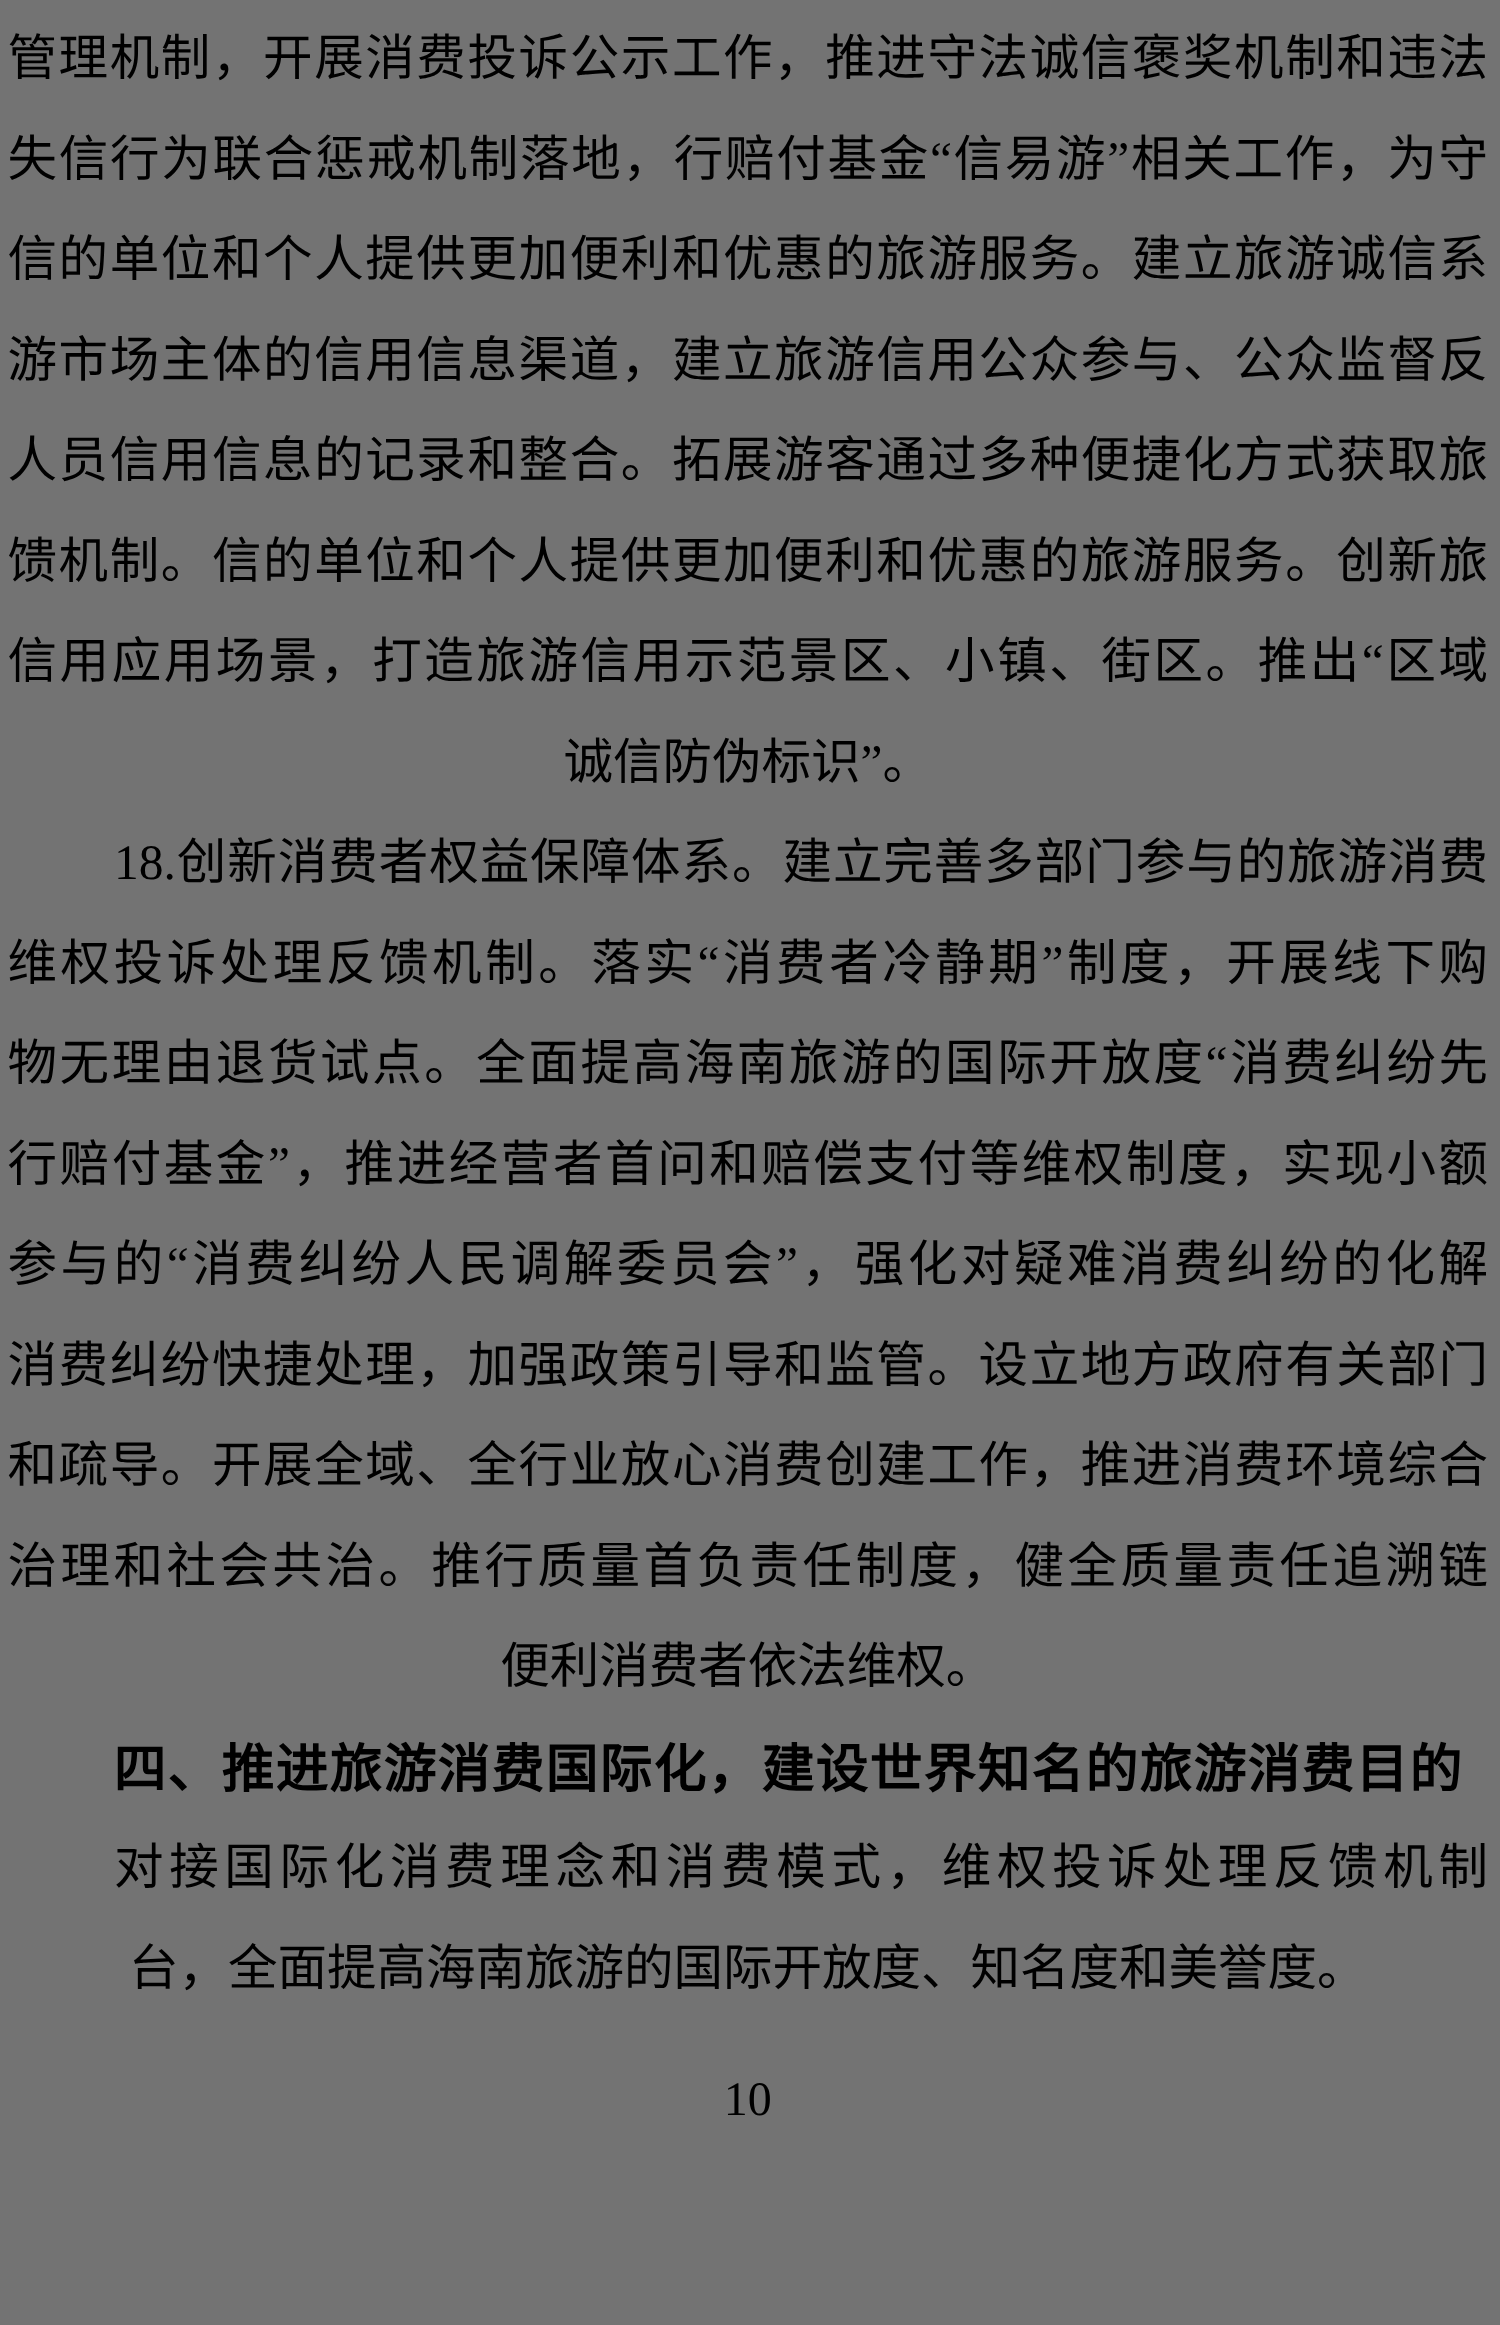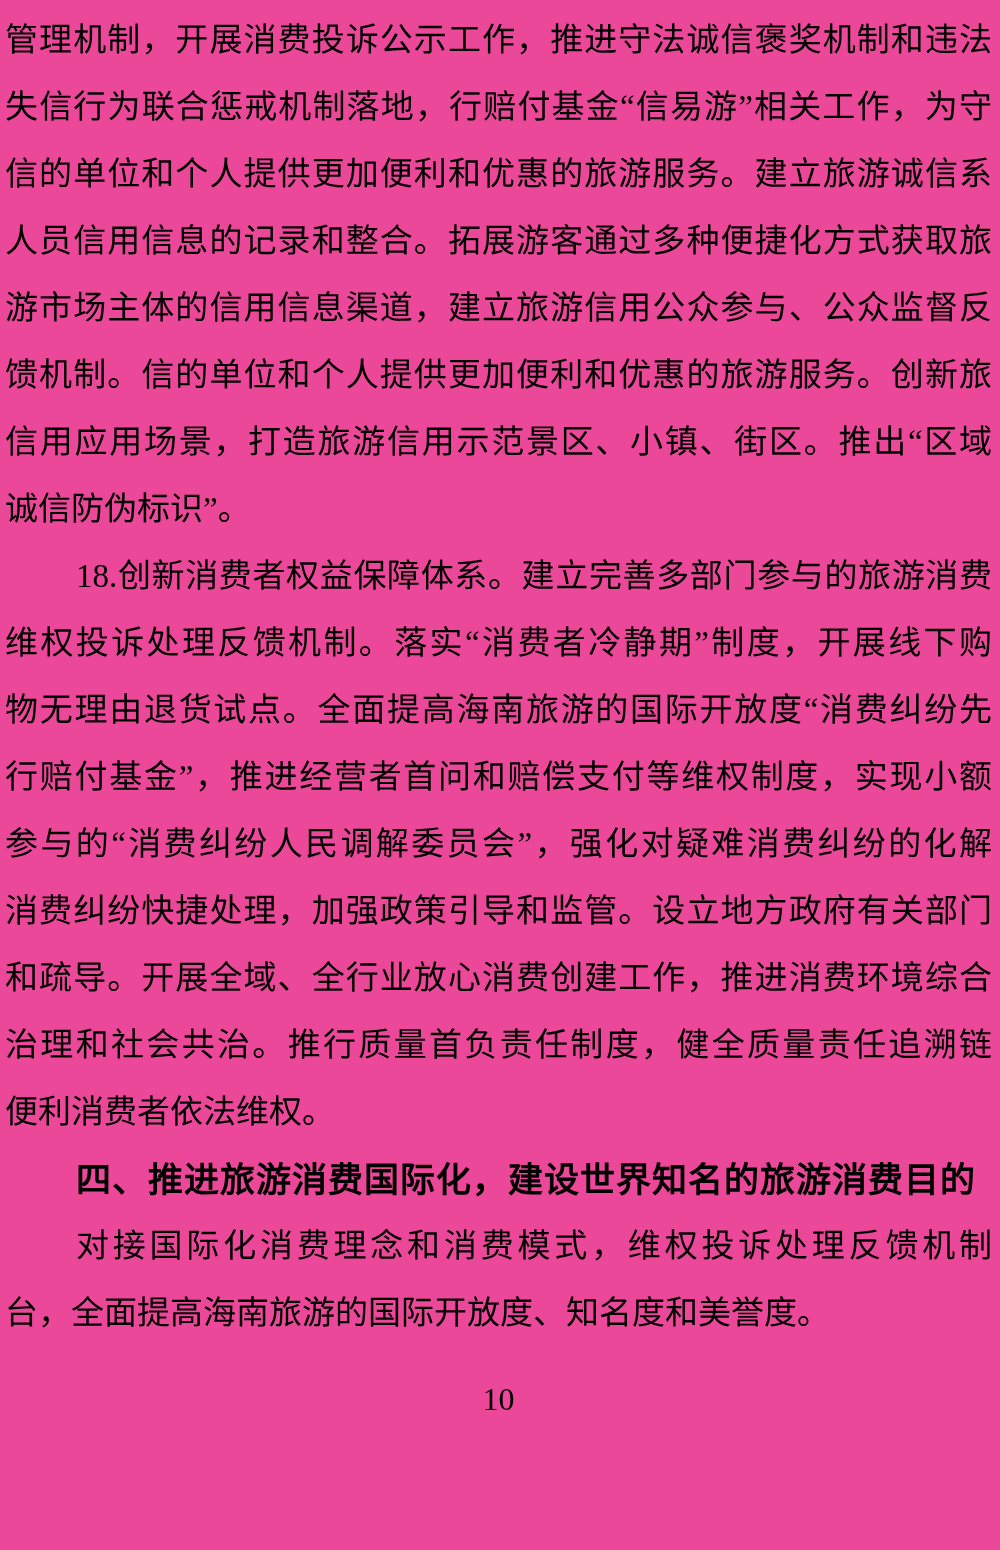--- a/index.html
+++ b/index.html
@@ -10,34 +10,35 @@
   body {
     width: 1000px;
     height: 1550px;
     overflow: hidden;
   }
   .page {
     box-sizing: border-box;
     width: 1000px;
     height: 1550px;
     padding: 7px 8px 0 5px;
-    background: #ec4899;
+    background: #737373;
     display: flex;
     flex-direction: column;
   }
   .body-text {
     width: 987px;
   }
   .ln {
     font-family: "Liberation Serif", "DejaVu Serif", serif;
     font-size: 33px;
     line-height: 67px;
     height: 67px;
     color: #000000;
     overflow: hidden;
+    text-align: center;
   }
   
   .j {
     text-align: justify;
     text-align-last: justify;
   }
   
   .ind {
     padding-left: 71px;
   }
@@ -62,22 +63,22 @@
   }
 </style>
 </head>
 <body>
 
 <div class="page">
   <div class="body-text">
     <div class="ln j">管理机制，开展消费投诉公示工作，推进守法诚信褒奖机制和违法</div>
     <div class="ln j">失信行为联合惩戒机制落地，行赔付基金“信易游”相关工作，为守</div>
     <div class="ln j">信的单位和个人提供更加便利和优惠的旅游服务。建立旅游诚信系</div>
+    <div class="ln j">游市场主体的信用信息渠道，建立旅游信用公众参与、公众监督反</div>
     <div class="ln j">人员信用信息的记录和整合。拓展游客通过多种便捷化方式获取旅</div>
-    <div class="ln j">游市场主体的信用信息渠道，建立旅游信用公众参与、公众监督反</div>
     <div class="ln j">馈机制。信的单位和个人提供更加便利和优惠的旅游服务。创新旅游</div>
     <div class="ln j">信用应用场景，打造旅游信用示范景区、小镇、街区。推出“区域</div>
     <div class="ln">诚信防伪标识”。</div>
     <div class="ln j ind">18.创新消费者权益保障体系。建立完善多部门参与的旅游消费</div>
     <div class="ln j">维权投诉处理反馈机制。落实“消费者冷静期”制度，开展线下购</div>
     <div class="ln j">物无理由退货试点。全面提高海南旅游的国际开放度“消费纠纷先</div>
     <div class="ln j">行赔付基金”，推进经营者首问和赔偿支付等维权制度，实现小额</div>
     <div class="ln j">参与的“消费纠纷人民调解委员会”，强化对疑难消费纠纷的化解</div>
     <div class="ln j">消费纠纷快捷处理，加强政策引导和监管。设立地方政府有关部门</div>
     <div class="ln j">和疏导。开展全域、全行业放心消费创建工作，推进消费环境综合</div>

